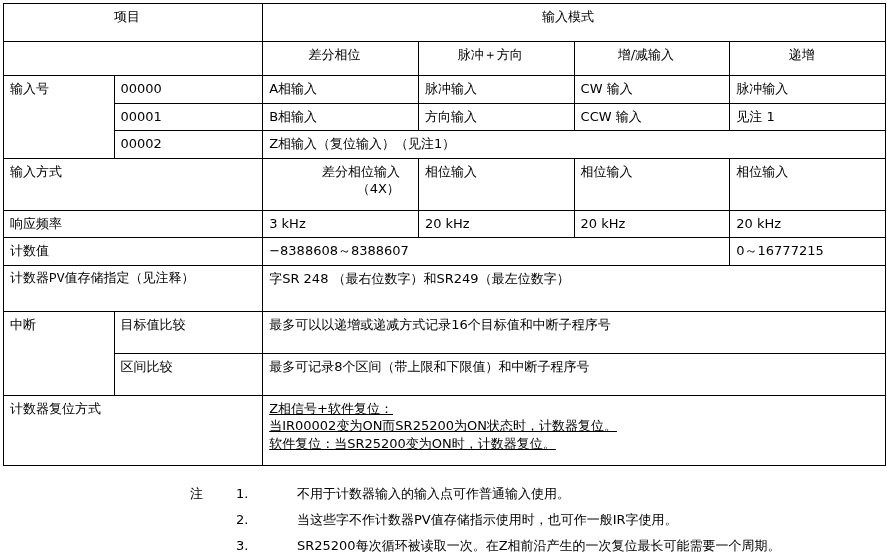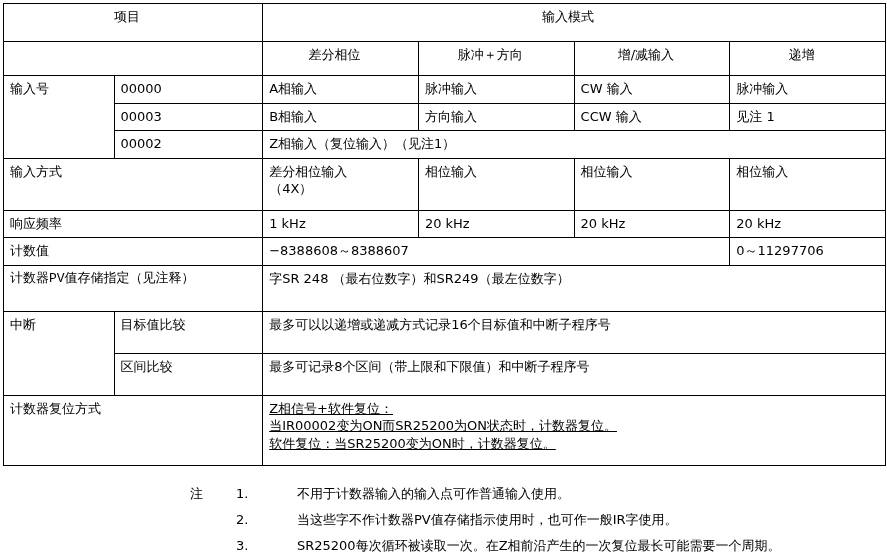--- a/index.html
+++ b/index.html
@@ -32,20 +32,21 @@
     padding: 4px 18px 5px 6px;
     vertical-align: top;
     line-height: 1.35;
     font-size: 13px;
   }
   .c-head {
     text-align: center;
   }
   .sub {
     display: block;
+    text-align: right;
   }
   .notes {
     margin-top: 18px;
     padding-left: 190px;
     font-size: 13px;
     line-height: 1.55;
   }
   .notes-row {
     display: flex;
     align-items: flex-start;
@@ -106,21 +107,21 @@
       <tr>
         <td rowspan="3">输入号</td>
         <td>00000</td>
         <td>A相输入</td>
         <td>脉冲输入</td>
         <td>CW 输入</td>
         <td>脉冲输入</td>
       </tr>
 
       <tr>
-        <td>00003</td>
+        <td>00001</td>
         <td>B相输入</td>
         <td>方向输入</td>
         <td>CCW 输入</td>
         <td>见注 1</td>
       </tr>
 
       <tr>
         <td>00002</td>
         <td colspan="4">Z相输入（复位输入）（见注1）</td>
       </tr>
@@ -131,30 +132,30 @@
           <span class="sub">差分相位输入</span>
           <span class="sub">（4X）</span>
         </td>
         <td>相位输入</td>
         <td>相位输入</td>
         <td>相位输入</td>
       </tr>
 
       <tr>
         <td colspan="2">响应频率</td>
-        <td>1 kHz</td>
+        <td>3 kHz</td>
         <td>20 kHz</td>
         <td>20 kHz</td>
         <td>20 kHz</td>
       </tr>
 
       <tr>
         <td colspan="2">计数值</td>
         <td colspan="3">−8388608～8388607</td>
-        <td>0～11297706</td>
+        <td>0～16777215</td>
       </tr>
 
       <tr>
         <td colspan="2" style="height:36px;font-family:Liberation Mono, monospace;">计数器PV值存储指定（见注释）</td>
         <td colspan="4">字SR 248 （最右位数字）和SR249（最左位数字）</td>
       </tr>
 
       <tr>
         <td rowspan="2">中断</td>
         <td style="height:32px;margin-left:32px;">目标值比较</td>

